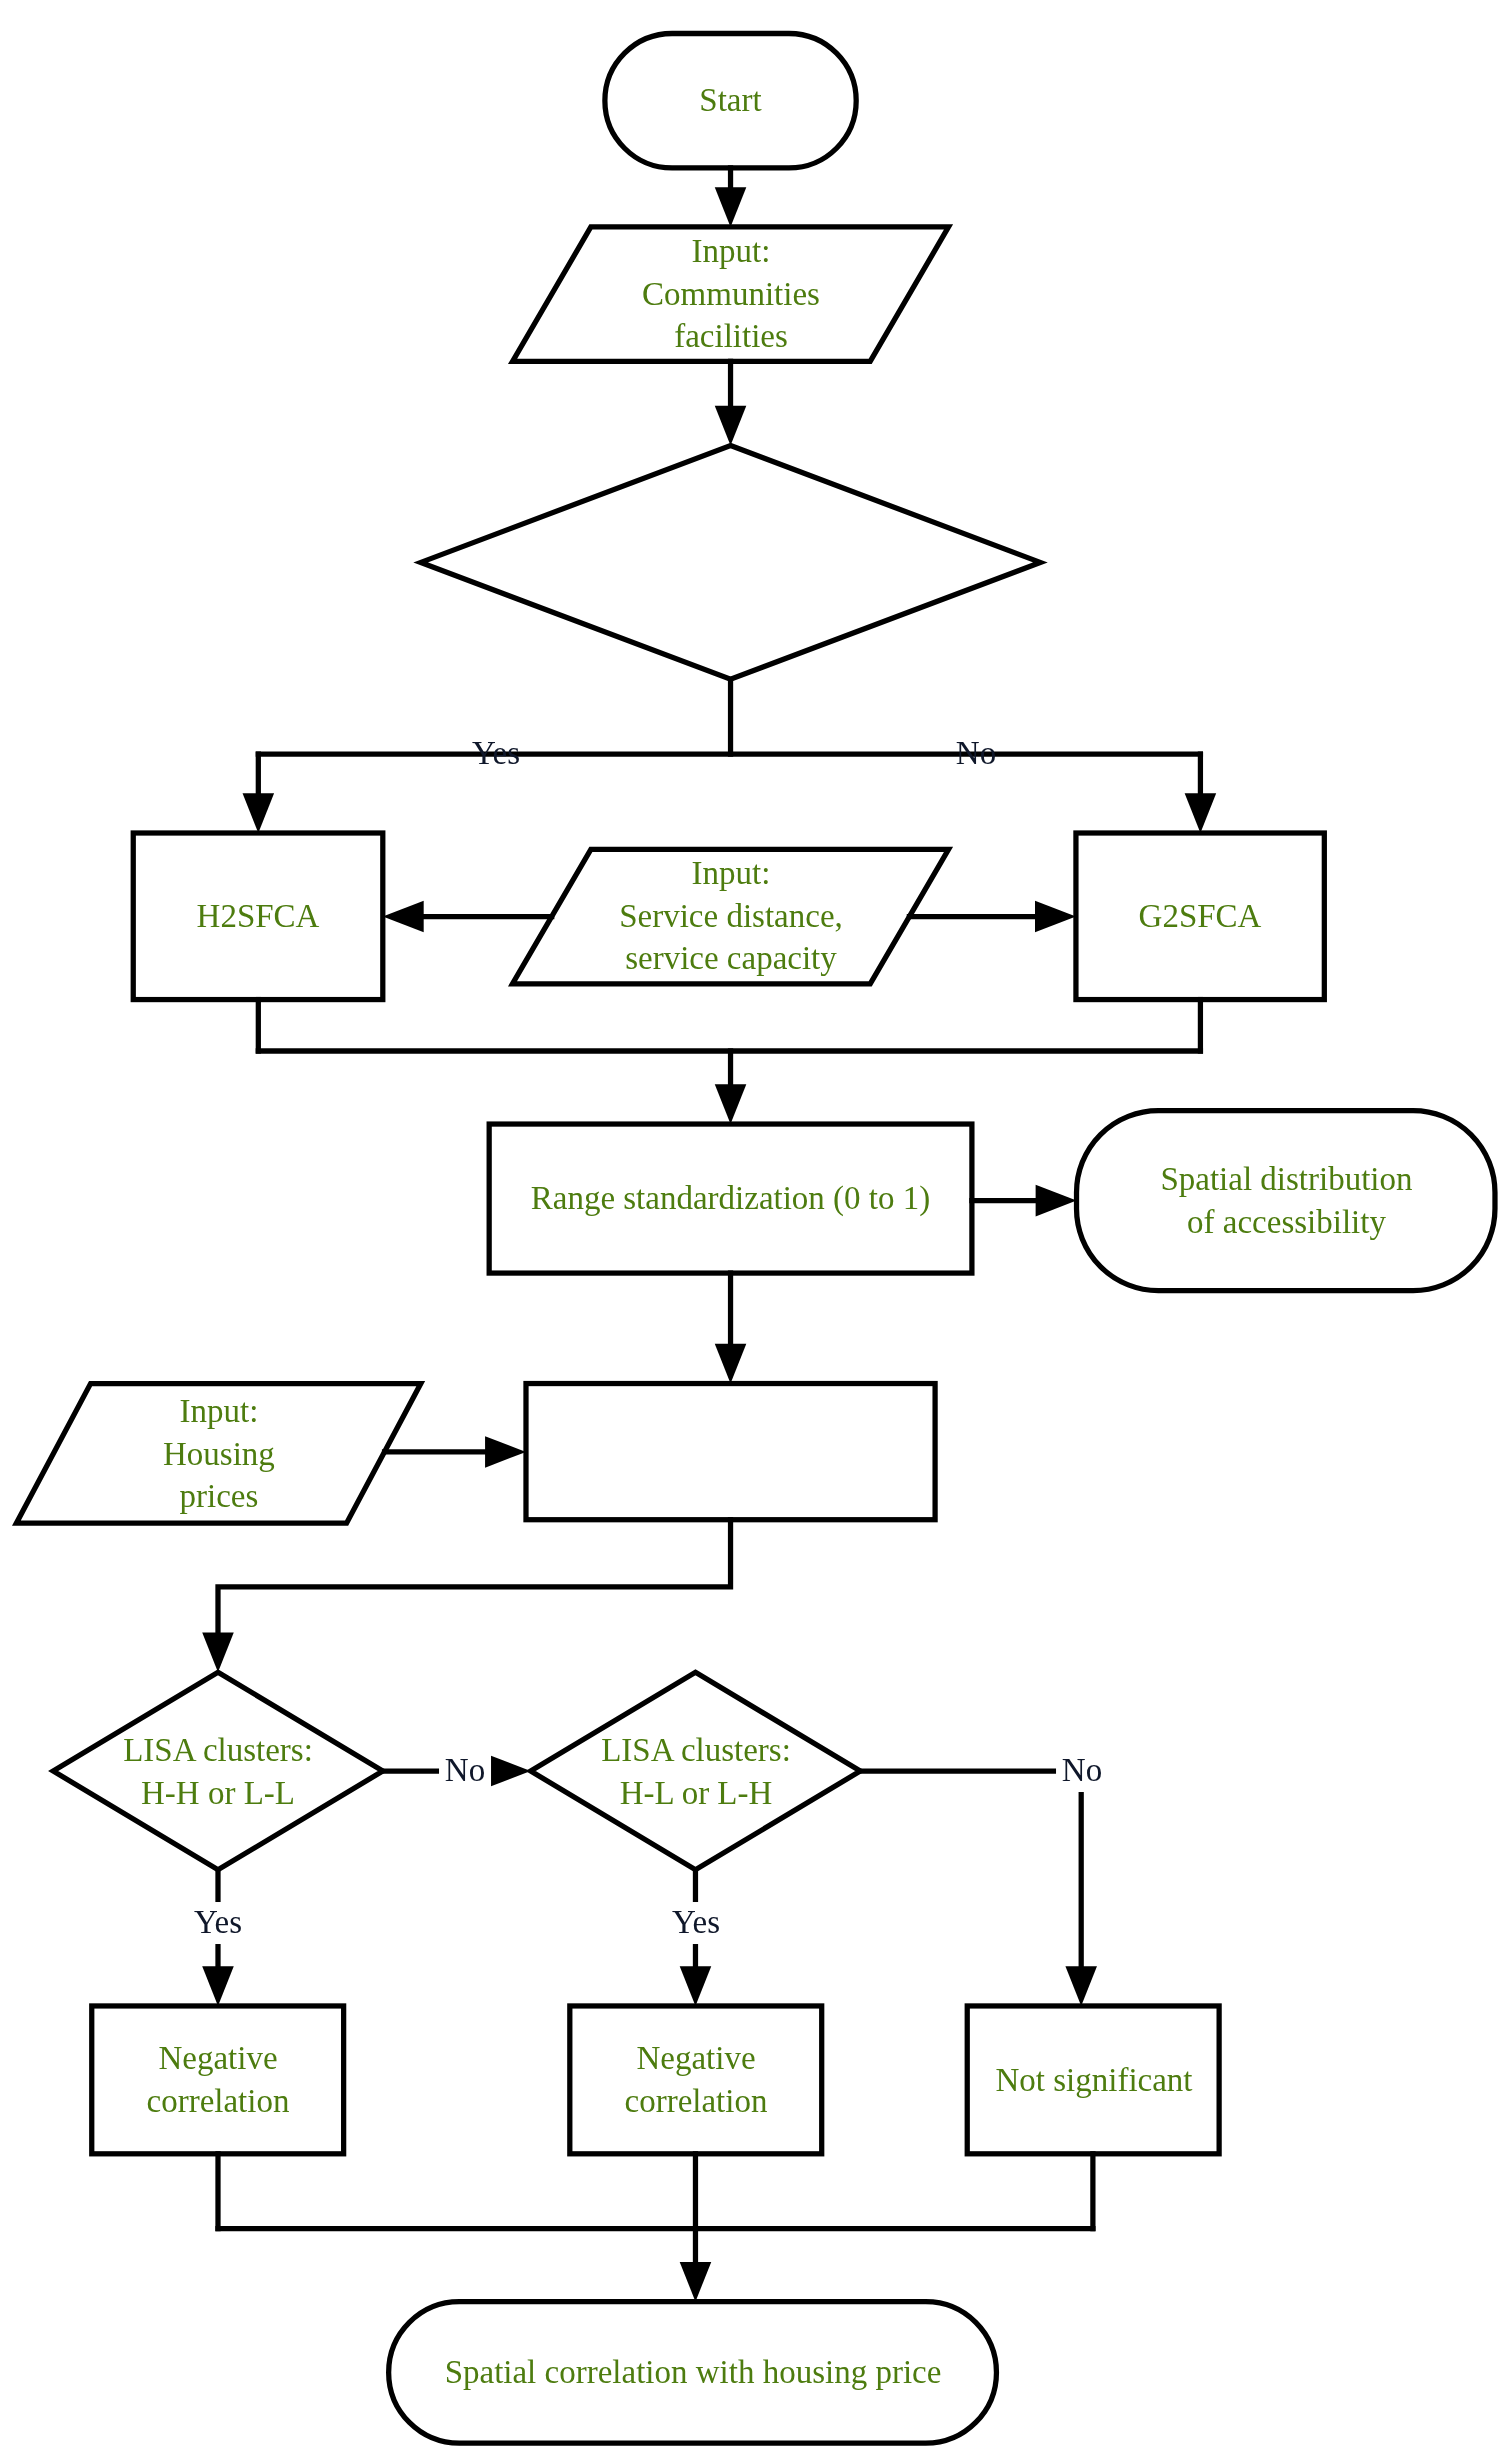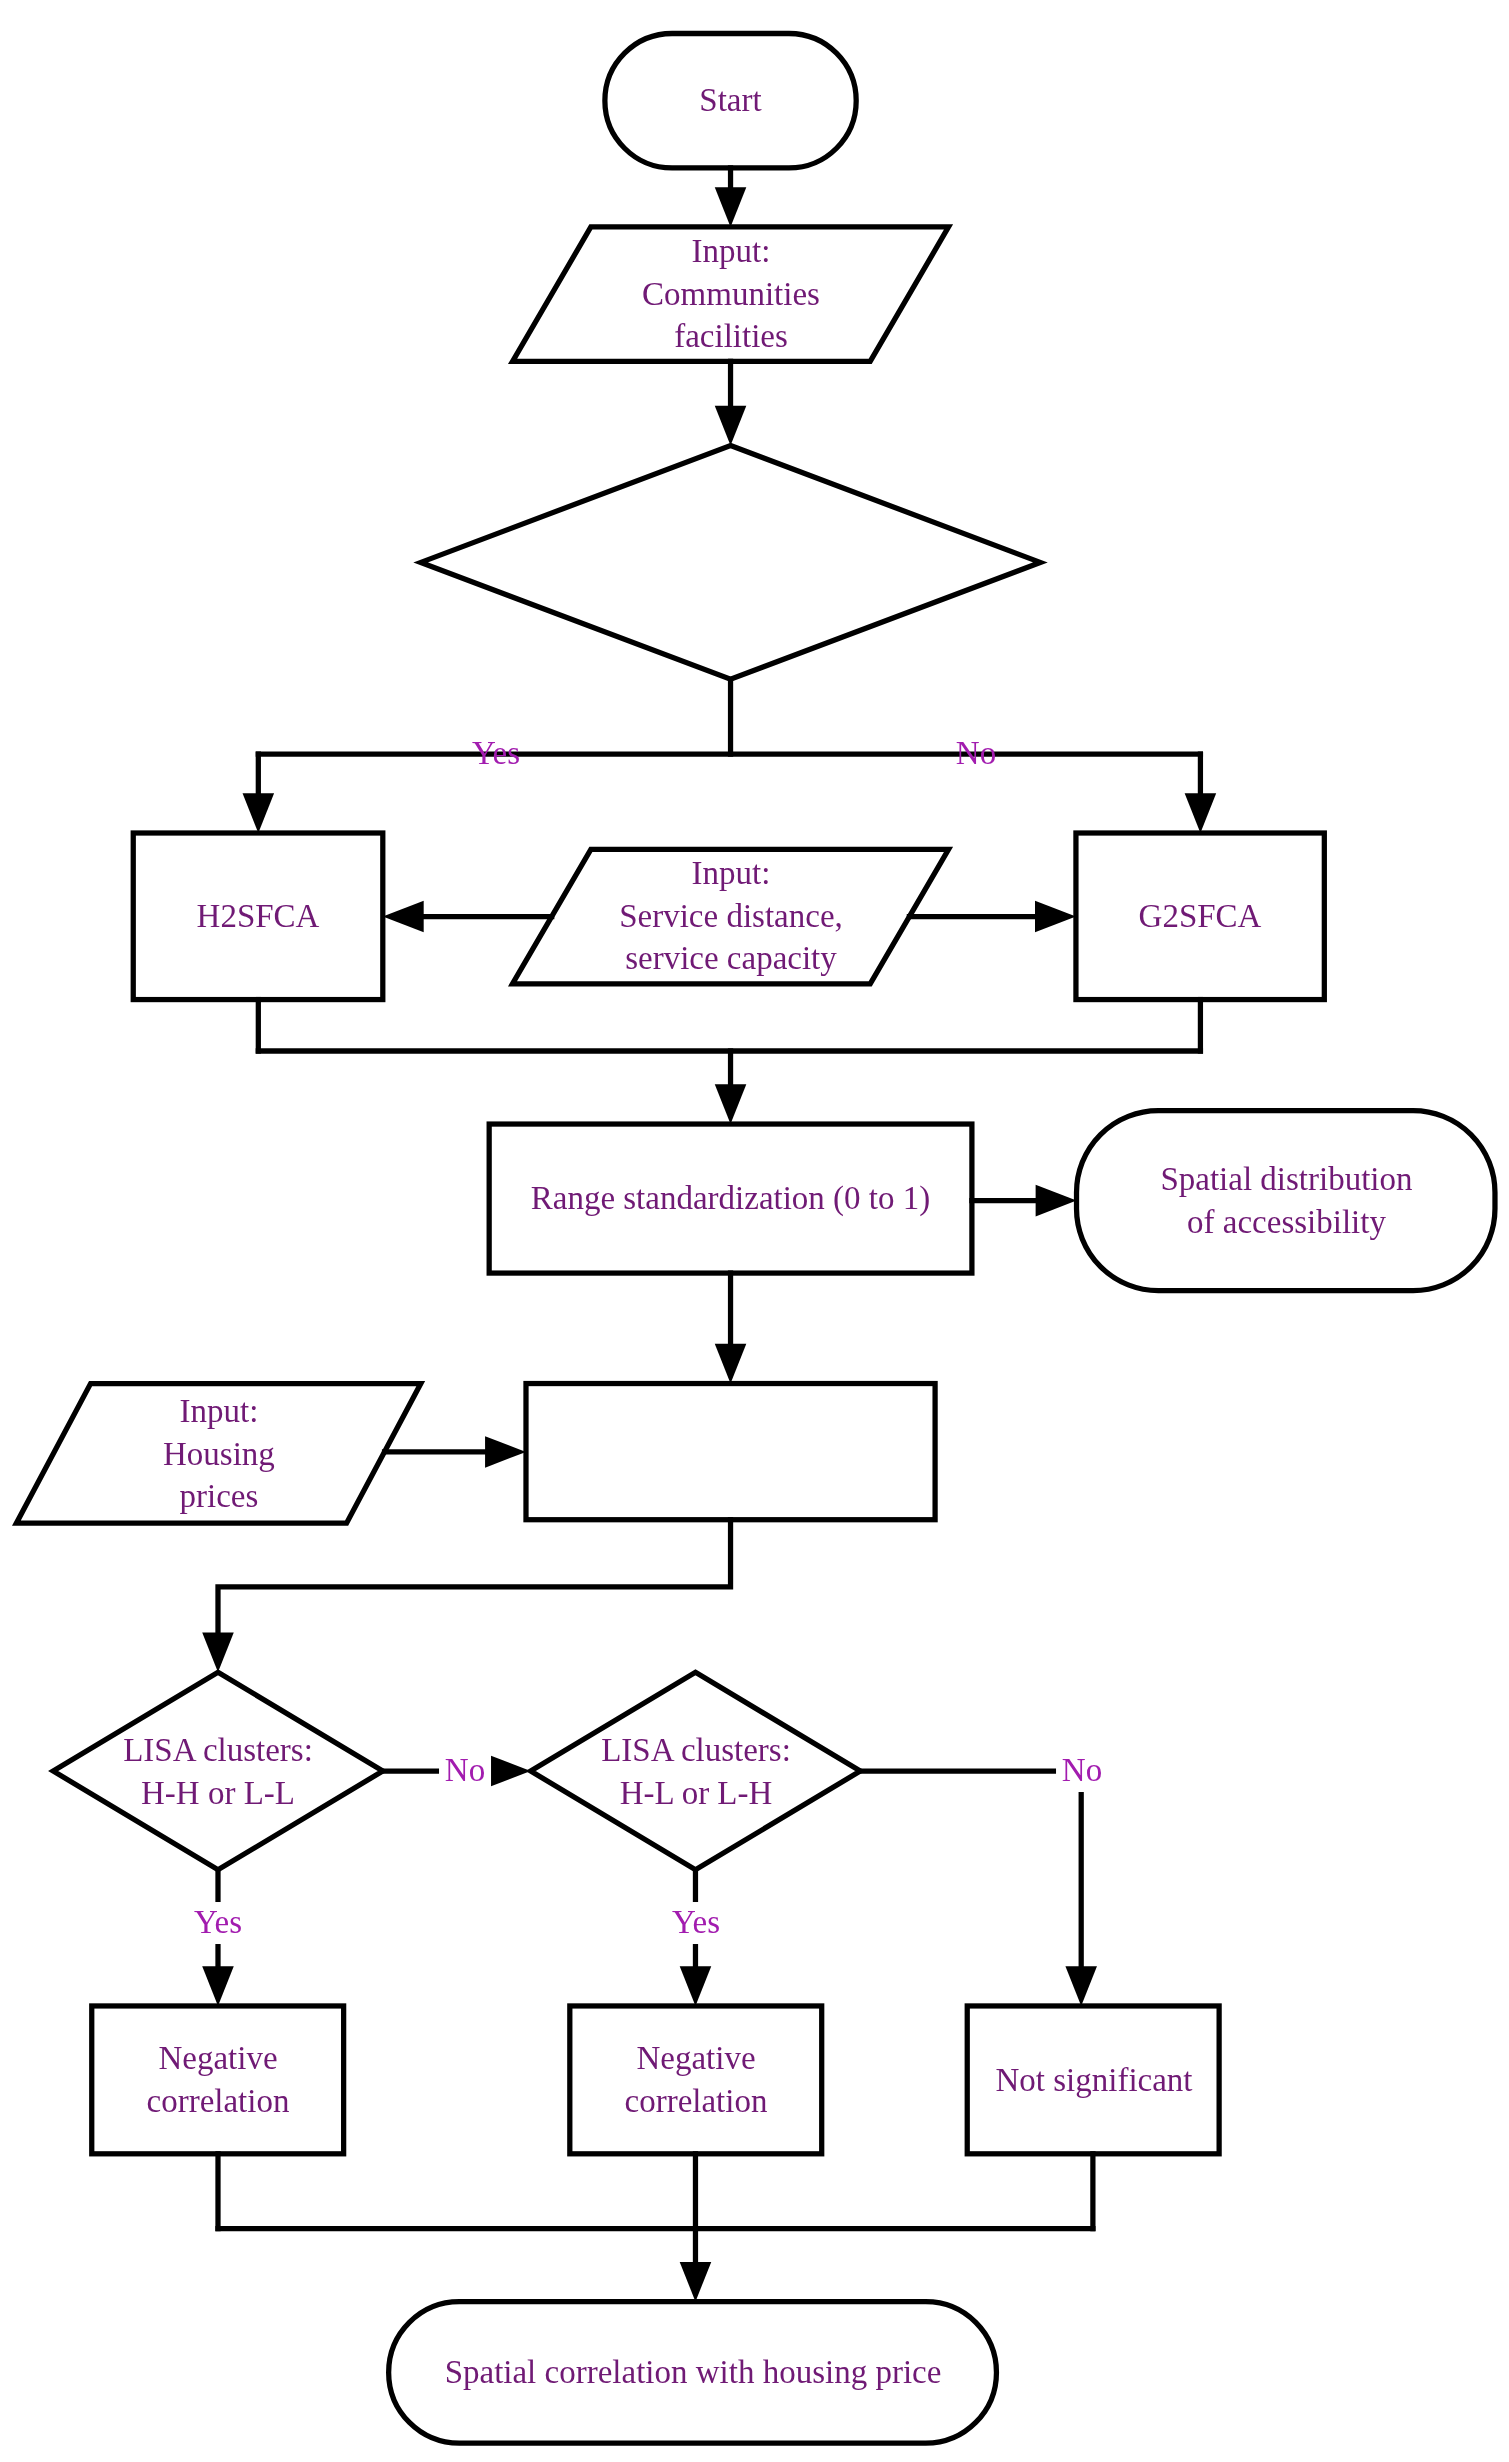--- a/index.html
+++ b/index.html
@@ -14,28 +14,28 @@
   .canvas svg { position: absolute; left: 0; top: 0; }
   .node-label {
     position: absolute;
     display: flex;
     align-items: center;
     justify-content: center;
     text-align: center;
     white-space: pre-line;
     font-size: 33px;
     line-height: 1.3;
-    color: #701a75;
+    color: #4d7c0f;
   }
   .edge-label {
     position: absolute;
     transform: translate(-50%, -50%);
     font-size: 33px;
     line-height: 1.2;
-    color: #a21caf;
+    color: #0f172a;
     text-align: center;
   }
   .edge-label.masked {
     background: #ffffff;
     padding: 1.2px 5.8px;
   }
 </style>
 </head>
 <body>
 

